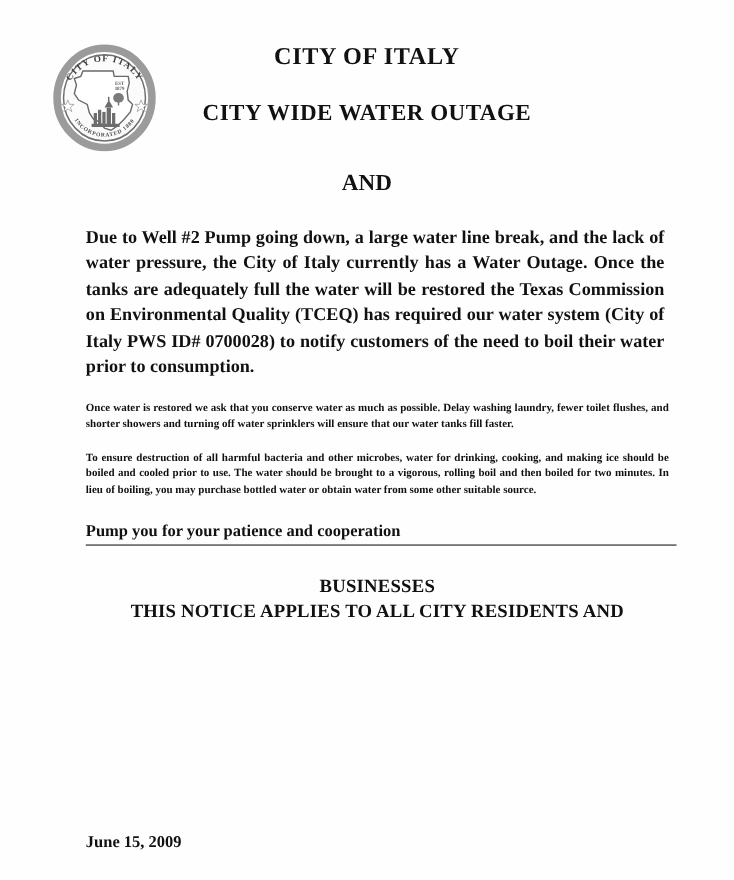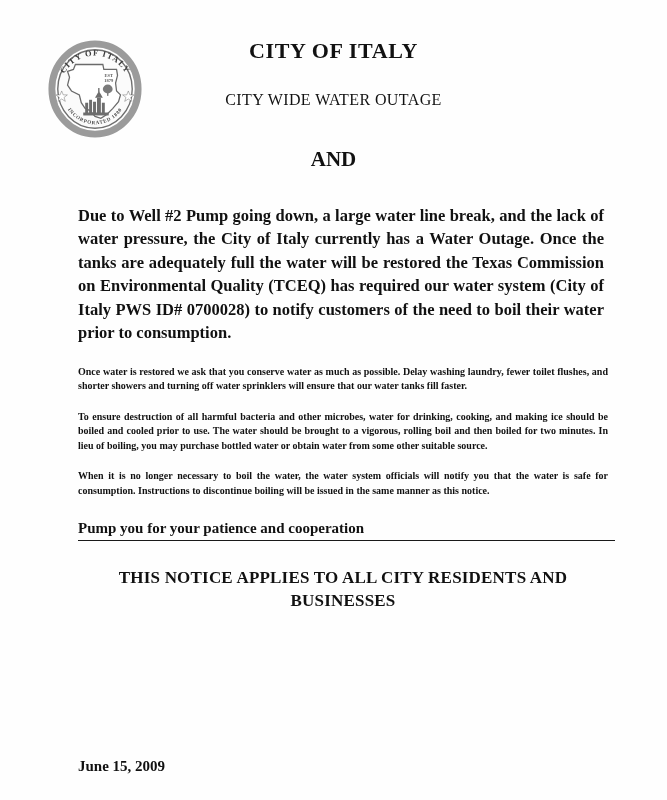--- a/index.html
+++ b/index.html
@@ -46,22 +46,22 @@
   .title-main {
     font-size: 22px;
     font-weight: bold;
     letter-spacing: 0.6px;
     line-height: 1.15;
   }
   .title-sub-wrap {
     margin-top: 26px;
   }
   .title-sub {
-    font-size: 16px;
-    font-weight: normal;
+    font-size: 21px;
+    font-weight: bold;
     letter-spacing: 0.4px;
     line-height: 1.32;
   }
   .title-and {
     font-size: 21px;
     font-weight: bold;
     line-height: 1.32;
     margin-top: 36px;
   }
   .title-mandatory {
@@ -186,29 +186,28 @@
   </div>
 
   <div class="body-area">
 
     <p class="lead">Due to Well #2 Pump going down, a large water line break, and the lack of water pressure, the City of Italy currently has a Water Outage.  Once the tanks are adequately full the water will be restored the Texas Commission on Environmental Quality (TCEQ) has required our water system (City of Italy PWS ID# 0700028) to notify customers of the need to boil their water prior to consumption.</p>
 
     <p class="para">Once water is restored we ask that you conserve water as much as possible.  Delay washing laundry, fewer toilet flushes, and shorter showers and turning off water sprinklers will ensure that our water tanks fill faster.</p>
 
     <p class="para">To ensure destruction of all harmful bacteria and other microbes, water for drinking, cooking, and making ice should be boiled and cooled prior to use.  The water should be brought to a vigorous, rolling boil and then boiled for two minutes.  In lieu of boiling, you may purchase bottled water or obtain water from some other suitable source.</p>
 
-    <p class="para">When it is no longer necessary to boil the water, the water system officials will notify you that the water is safe for consumption.  Instructions to discontinue boiling will be issued in the same manner as this notice.</p>
 
 
     <p class="thanks">Pump you for your patience and cooperation</p>
 
     <hr class="rule">
 
     <div class="notice-applies">
+      <div>BUSINESSES</div>
       <div>THIS NOTICE APPLIES TO ALL CITY RESIDENTS AND</div>
-      <div>BUSINESSES</div>
     </div>
 
   </div>
 
   <div class="date">June 15, 2009</div>
 
 </div>
 
 </body></html>

